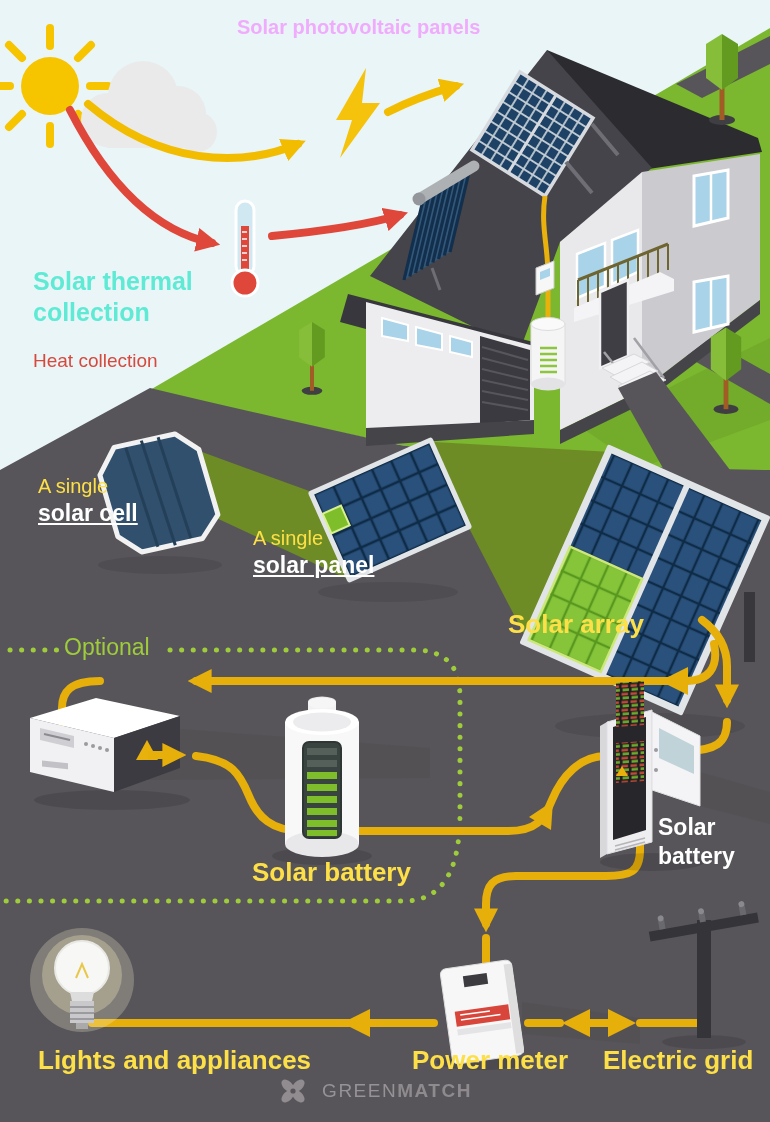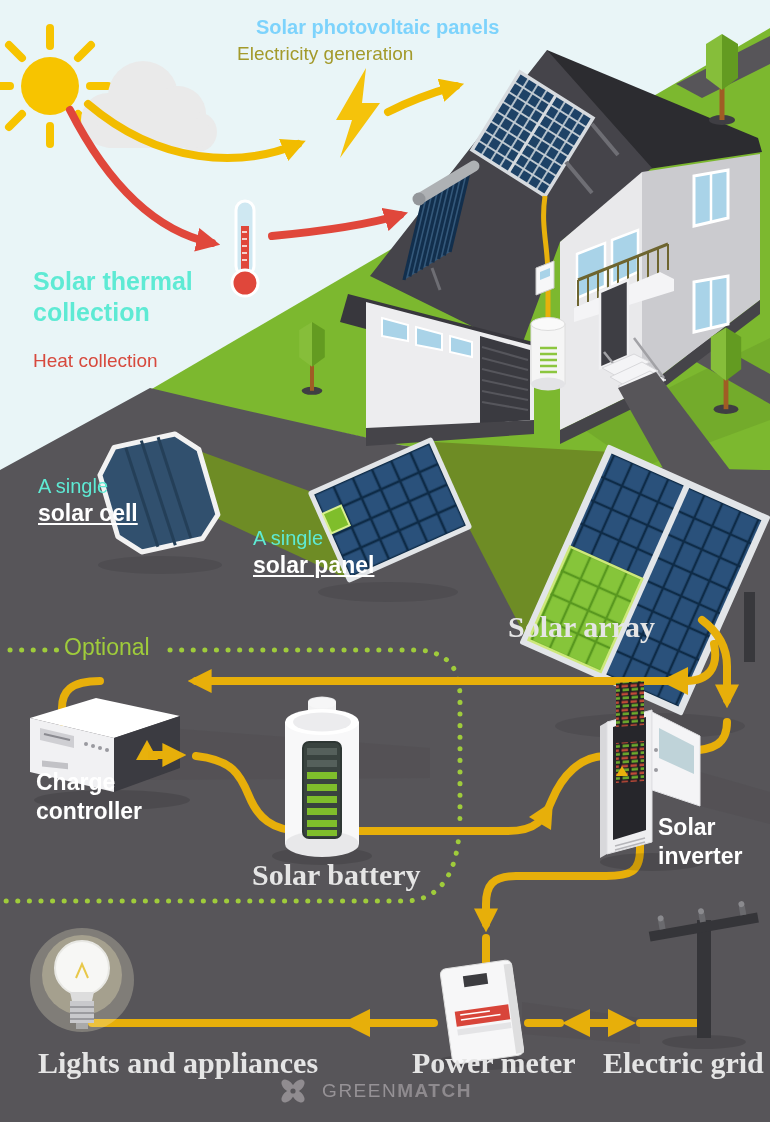--- a/index.html
+++ b/index.html
@@ -3,29 +3,29 @@
 <meta charset="utf-8">
 <style>
   html,body{margin:0;padding:0;background:#2b2b2e;}
   #stage{
     position:relative;width:770px;height:1122px;overflow:hidden;
     font-family:"Liberation Sans",sans-serif;background:#575559;
   }
   #art{position:absolute;left:0;top:0;}
   .label{position:absolute;line-height:1.24;white-space:nowrap;}
   .label span{display:block;}
-  .pv-title{left:237px;top:15px;font-size:20px;font-weight:700;color:#7dd3fc;margin-left:19px;}
+  .pv-title{left:237px;top:15px;font-size:20px;font-weight:700;color:#f0abfc;}
   .pv-sub{left:237px;top:42px;font-size:19px;color:#a39a2b;}
   .th-title{left:33px;top:266px;font-size:25px;font-weight:700;color:#5eead4;}
   .th-sub{left:33px;top:318px;font-size:19px;color:#d7493d;margin-top:31px;}
-  .duo .l1{font-size:20px;color:#5eead4;}
+  .duo .l1{font-size:20px;color:#fde047;}
   .duo .l2{font-size:23px;font-weight:700;color:#ffffff;text-decoration:underline;}
   .cell-label{left:38px;top:474px;}
   .panel-label{left:253px;top:526px;}
-  .white-bold{font-size:30px;font-weight:700;color:#e5e5e5;font-family:Liberation Serif, serif;}
+  .white-bold{font-size:26px;font-weight:700;color:#fde047;}
   .array-label{left:508px;top:608px;}
   .optional-label{left:64px;top:633px;font-size:23px;color:#9fcc3b;}
   .charge-label{left:36px;top:768px;line-height:1.26;}
   .charge-label span,.inv-label span{font-size:23px;font-weight:700;color:#fff;}
   .battery-label{left:252px;top:856px;}
   .inv-label{left:658px;top:813px;line-height:1.26;}
   .lights-label{left:38px;top:1044px;}
   .meter-label{left:412px;top:1044px;}
   .grid-label{left:603px;top:1044px;}
   .footer{position:absolute;left:0;top:1078px;width:752px;display:flex;justify-content:center;align-items:center;gap:16px;}
@@ -405,47 +405,42 @@
       <g fill="#8a8a8e">
         <circle cx="-41" cy="-17" r="3"></circle>
             <circle cx="0" cy="-17" r="3"></circle>
             <circle cx="41" cy="-17" r="3"></circle>
       </g>
     </g>
   </g>
 </svg>
 
 <div class="label pv-title">Solar photovoltaic panels</div>
-<div class="label pv-sub">Electricity generation</div>
 <div class="label th-title">
   <span>Solar thermal</span>
   <span>collection</span>
 </div>
 <div class="label th-sub">Heat collection</div>
 
 <div class="label duo cell-label">
   <span class="l1">A single</span>
   <span class="l2">solar cell</span>
 </div>
 <div class="label duo panel-label">
   <span class="l1">A single</span>
   <span class="l2">solar panel</span>
 </div>
 <div class="label white-bold array-label">Solar array</div>
 
 <div class="label optional-label">Optional</div>
 
-<div class="label charge-label">
-  <span>Charge</span>
-  <span>controller</span>
-</div>
 <div class="label white-bold battery-label">Solar battery</div>
 <div class="label inv-label">
   <span>Solar</span>
-  <span>inverter</span>
+  <span>battery</span>
 </div>
 <div class="label white-bold lights-label">Lights and appliances</div>
 <div class="label white-bold meter-label">Power meter</div>
 <div class="label white-bold grid-label">Electric grid</div>
 
 <div class="footer">
   <svg width="26" height="26" viewBox="0 0 26 26">
     <g transform="translate(13,13)" fill="#908c90">
       <g transform="rotate(45)">
             <ellipse cx="0" cy="-7.5" rx="4.6" ry="7.5"></ellipse>

